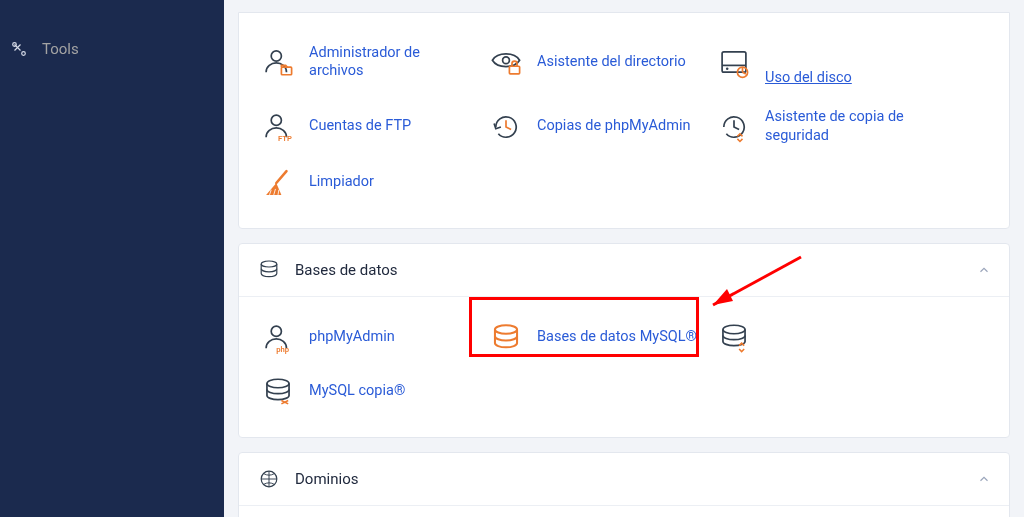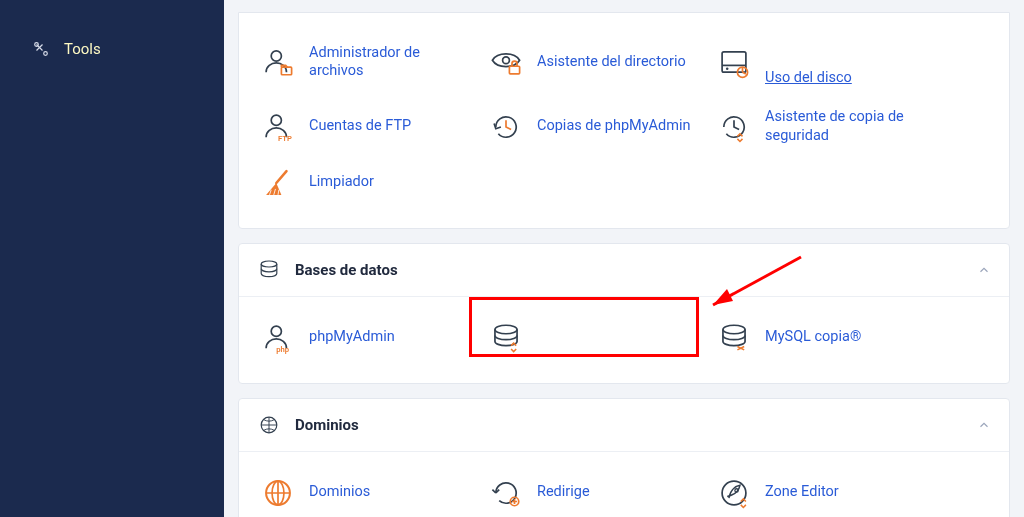--- a/index.html
+++ b/index.html
@@ -1,28 +1,28 @@
 <!DOCTYPE html>
 <html><head>
   <meta charset="utf-8">
   <style>
     * { margin:0; padding:0; box-sizing:border-box; }
     body { font-family:-apple-system,BlinkMacSystemFont,"Segoe UI",Roboto,Arial,sans-serif; background:#f2f4f8; width:1024px; height:517px; overflow:hidden; }
     .wrap { display:flex; width:100%; height:100%; }
     .sidebar { width:224px; background:#1b2a4e; color:#fff; flex-shrink:0; padding-top:28px; }
-    .side-item { display:flex; align-items:flex-start; gap:14px; padding:12px 32px; color:#fef9c3; font-size:15px; cursor:pointer; }
+    .side-item { display:flex; align-items:flex-start; gap:14px; padding:12px 10px; color:#a3a3a3; font-size:15px; cursor:pointer; }
     .side-item .icon{ width:18px; height:18px; display:flex; align-items:center; justify-content:center;}
     .main { flex:1; padding:12px 14px 18px 14px; overflow-y:auto; }
 
     .panel { background:#fff; border:1px solid #e3e7ee; border-radius:4px; margin-top:14px; }
     .panel.first { margin-top:0; border-top-left-radius:0; border-top-right-radius:0; }
 
     .panel-head { display:flex; align-items:center; padding:14px 18px; border-bottom:1px solid #eceff4; }
     .panel-head .hicon { width:24px; height:24px; margin-right:14px; display:flex; align-items:center; justify-content:center;}
-    .panel-head .title { font-size:15px; color:#212a3e; font-weight:700; }
+    .panel-head .title { font-size:15px; color:#212a3e; font-weight:400; }
     .panel-head .chev { margin-left:auto; color:#9aa5bb; }
 
     .panel-body { padding:14px 12px 18px 12px; display:flex; flex-wrap:wrap; }
     .item { width:228px; display:flex; align-items:center; gap:14px; padding:10px 10px; cursor:pointer; border-radius:4px; }
     .item .iicon { width:34px; height:34px; flex-shrink:0; display:flex; align-items:center; justify-content:center; position:relative;}
     .item .lbl { color:#2a5bd7; font-size:14.5px; line-height:1.3; }
     .item .lbl.uline { text-decoration:underline;margin-top:32px; }
 
     .panel.databases { position:relative; }
     .hl { position:absolute; border:3px solid #ff0000; pointer-events:none; }
@@ -158,20 +158,30 @@
           <span class="iicon">
             <svg width="34" height="34" viewBox="0 0 40 40">
               <circle cx="18" cy="12" r="6" fill="none" stroke="#33404f" stroke-width="2"></circle>
               <path d="M6 32c0-7 6-11 12-11s12 4 12 11" fill="none" stroke="#33404f" stroke-width="2"></path>
               <text x="18" y="37" font-size="9" fill="#ed7b2f" font-weight="600">php</text>
             </svg>
           </span>
           <span class="lbl">phpMyAdmin</span>
         </div>
 
+        <div class="item">
+          <span class="iicon">
+            <svg width="34" height="34" viewBox="0 0 40 40">
+              <ellipse cx="20" cy="10" rx="13" ry="5" fill="none" stroke="#ed7b2f" stroke-width="2.4"></ellipse>
+              <path d="M7 10 v16 a13 5 0 0 0 26 0 V10" fill="none" stroke="#ed7b2f" stroke-width="2.4"></path>
+              <path d="M7 18 a13 5 0 0 0 26 0" fill="none" stroke="#ed7b2f" stroke-width="2.4"></path>
+            </svg>
+          </span>
+          <span class="lbl">Bases de datos MySQL®</span>
+        </div>
 
         <div class="item">
           <span class="iicon">
             <svg width="34" height="34" viewBox="0 0 40 40">
               <ellipse cx="20" cy="10" rx="13" ry="5" fill="none" stroke="#33404f" stroke-width="2"></ellipse>
               <path d="M7 10 v14 a13 5 0 0 0 26 0 V10" fill="none" stroke="#33404f" stroke-width="2"></path>
               <path d="M7 17 a13 5 0 0 0 26 0" fill="none" stroke="#33404f" stroke-width="2"></path>
               <path d="M26 29 l3 -3 l3 3 M26 33 l3 3 l3 -3" stroke="#ed7b2f" stroke-width="1.8" fill="none"></path>
             </svg>
           </span>

